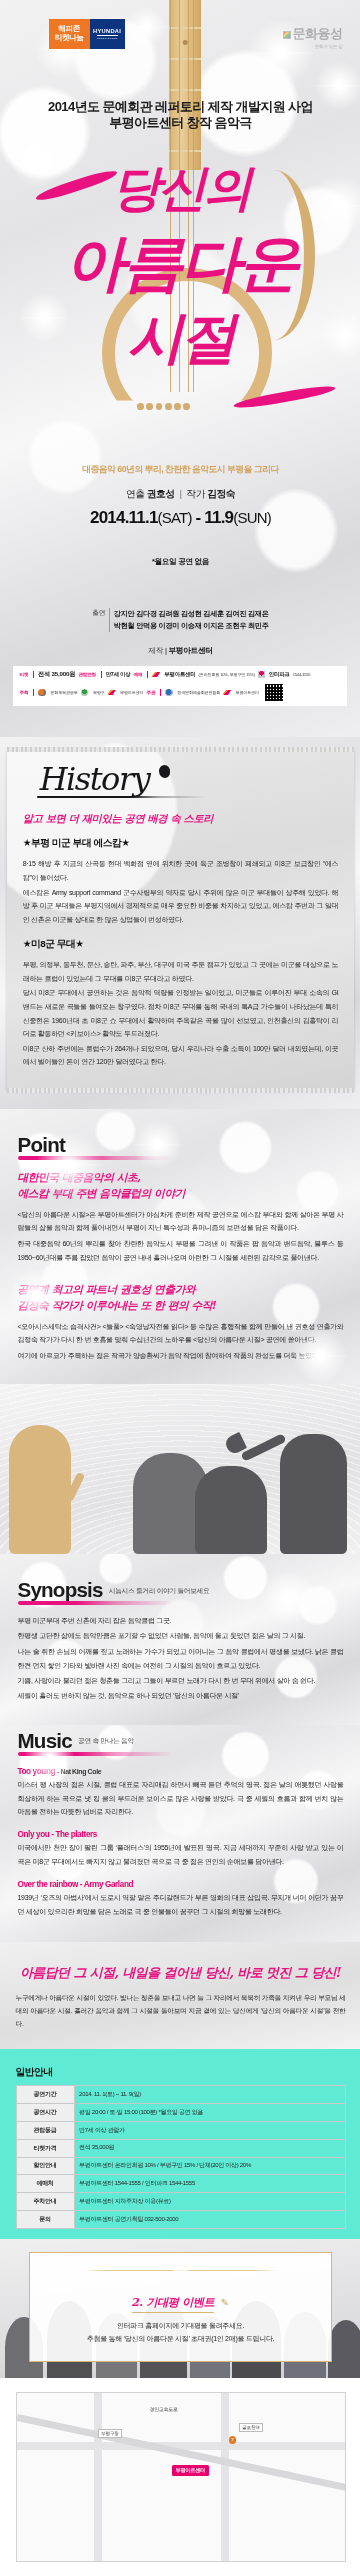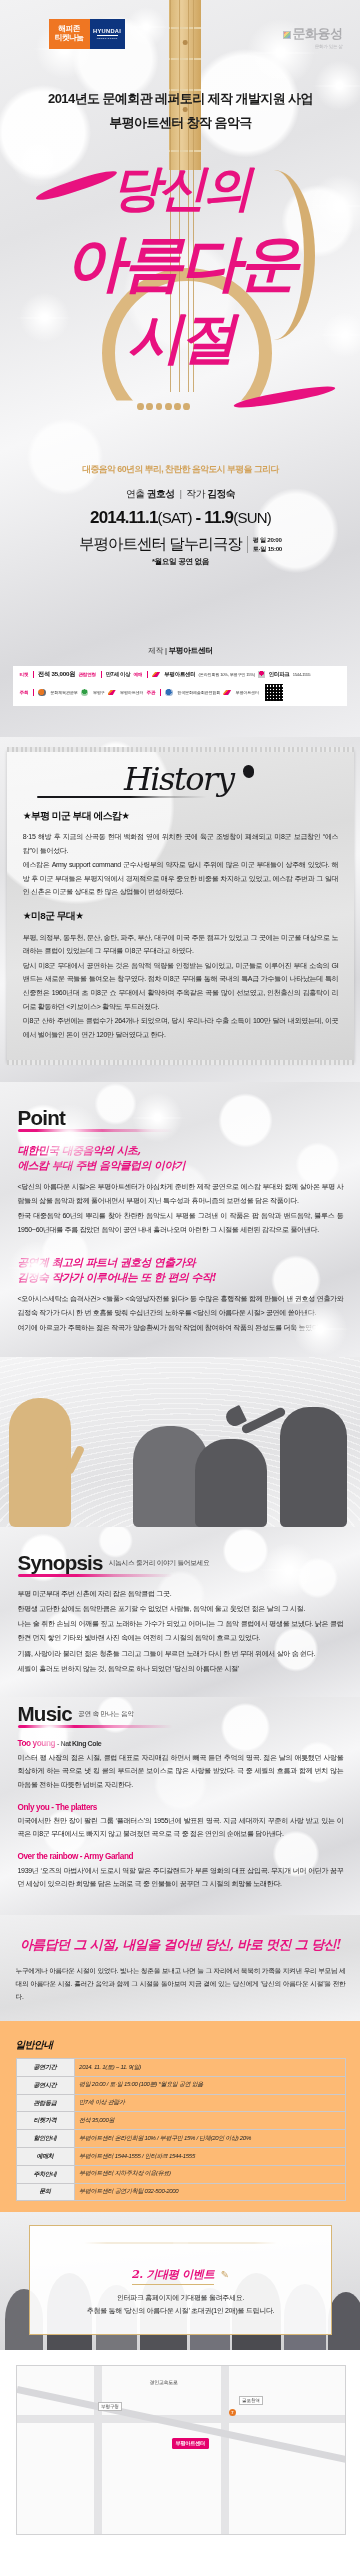--- a/index.html
+++ b/index.html
@@ -71,21 +71,21 @@
   .guitar-body { position:absolute; left:102px; top:268px; width:170px; height:170px; z-index:1;
                  border:13.4px solid #dcb87f; border-radius:50%;
                  clip-path:inset(0 0 22% 0); }
   .guitar-sweep { position:absolute; right:46px; top:170px; width:82px; height:170px; z-index:1;
                   border-right:11.3px solid #d5ae71; border-radius:0 60% 60% 0; }
 
   .title-sub1, .title-sub2 {
     position:absolute; left:0; width:100%; text-align:center; z-index:7;
     color:#1b1b1b; font-weight:bold; font-size:13px; letter-spacing:-0.6px;
   }
-  .title-sub1 { top:90px; }
+  .title-sub1 { top:98px; }
   .title-sub2 { top:114px; }
 
   .calligraphy { position:absolute; left:0; width:100%; text-align:center; z-index:8;
                  color:#e8117f; font-family:"DejaVu Serif",serif; font-weight:bold;
                  font-style:italic; letter-spacing:-3.1px; line-height:1; }
   .cal1 { top:164px; font-size:49px; }
   .cal2 { top:232px; font-size:61px; }
   .cal3 { top:309px; font-size:56px; }
   .brush-swipe { position:absolute; left:34px; top:180px; width:85px; height:11.3px; z-index:8;
                  background:#e8117f; border-radius:50%/60%; transform:rotate(-18deg); }
@@ -153,21 +153,21 @@
     position:relative;
   }
   .paper::before, .paper::after {
     content:""; position:absolute; left:0; width:100%; height:5.2px;
     background:repeating-linear-gradient(90deg,#cfcfcf 0 2.1px,#e8e8e8 2.1px 4.6px);
   }
   .paper::before { top:-3.1px; }
   .paper::after { bottom:-3.1px; }
   .script-title {
     font-family:"DejaVu Serif",serif; font-style:italic; font-size:32px;
-    color:#17171a; letter-spacing:-1.5px; margin-left:17px; line-height:1;text-align:center;
+    color:#17171a; letter-spacing:-1.5px; margin-left:17px; line-height:1;
   }
   .ink-blot { display:inline-block; width:11.3px; height:13px; border-radius:50% 50% 45% 55%;
               background:#18181b; margin-left:9.3px; vertical-align:11.3px; }
   .script-underline { height:2.6px; width:170px; margin:1px 0 0 14.4px; border-radius:2.1px;
       background:linear-gradient(to right,#18181b 0 55%,rgba(24,24,27,.35) 72%,rgba(24,24,27,0) 100%); }
   .hand-pink { color:#e8117f; font-family:"DejaVu Serif",serif; font-style:italic;
                font-size:10.3px; font-weight:bold; letter-spacing:-0.4px; margin:13.4px 0 11.3px; }
   .star-head { font-size:9.8px; font-weight:bold; color:#111; letter-spacing:-0.5px; margin:11.3px 0 7.2px; }
   .body-ko { font-size:7px; line-height:1.95; color:#1a1a1a; letter-spacing:-0.3px; text-align:justify; }
   .body-ko p + p { margin-top:1px; }
@@ -220,21 +220,21 @@
 
   
   .quote-band { position:relative; padding:21.6px 15.5px 18.5px;
     background:linear-gradient(170deg,#f0f0f1,#dededf 55%,#f3f3f4); text-align:center; }
   .quote-hand { color:#e8117f; font-family:"DejaVu Serif",serif; font-style:italic; font-weight:bold;
                 font-size:13px; letter-spacing:-0.6px; }
   .quote-body { font-size:6.7px; line-height:1.95; color:#1a1a1a; letter-spacing:-0.3px;
                 margin-top:9.3px; text-align:justify; }
 
   
-  .info-sec { padding:17.5px 15.5px 10.3px; background:#fdba74;font-style:italic; }
+  .info-sec { padding:17.5px 15.5px 10.3px; background:#5eead4; }
   .info-h { font-size:9.8px; font-weight:bold; color:#111; letter-spacing:-0.5px; margin-bottom:6.2px; }
   table.info { width:100%; border-collapse:collapse; font-size:6px; letter-spacing:-0.3px; }
   table.info th, table.info td { border:0.5px solid #c9c9cc; padding:3.6px 4.6px; vertical-align:middle; }
   table.info th { background:#efefef; font-weight:bold; color:#222; width:58px; text-align:center; }
   table.info td { color:#262626; line-height:1.6; }
 
   
   .event-sec { position:relative; padding:13.4px 0 15.5px;
     background:linear-gradient(175deg,#efeff0,#dcdcde 70%,#cfcfd1); overflow:hidden; }
   .event-h { font-size:9.8px; font-weight:bold; color:#111; letter-spacing:-0.5px; margin:0 15.5px 7.2px; }
@@ -342,30 +342,30 @@
       <span class="sep">|</span>
       <span>작가</span>
       <b>김정숙</b>
     </div>
 
     <div class="date-line">
       <span>2014.11.1</span><em>(SAT)</em>
       - <span>11.9</span><em>(SUN)</em>
     </div>
 
-    <div class="venue-row">
-      <div class="venue-name">부평아트센터 달누리극장</div>
-      <div class="venue-div"></div>
-      <div class="venue-times">
-        <div>평 일 20:00</div>
-        <div>토·일 15:00</div>
-      </div>
-    </div>
     <div class="nomon">*월요일 공연 없음</div>
 
+    <div class="cast-block">
+      <div class="cast-label">출연</div>
+      <div class="cast-bar"></div>
+      <div class="cast-names">
+        <div>강지안 김다경 김려원 김성현 김세훈 김여진 김재은</div>
+        <div>박현철 안덕용 이경미 이승재 이지은 조현우 최민주</div>
+      </div>
+    </div>
 
     <div class="prod-line">
       <span class="pl">제작</span>
       <span class="sep">|</span>
       <b>부평아트센터</b>
     </div>
 
     <div class="sponsor-strip">
       <div class="sp-row">
         <span class="sp-tag">티켓</span>
@@ -407,20 +407,21 @@
     <div class="spark" style="left:20.6px;  top:10.3px;  width:62px; height:62px;"></div>
     <div class="spark" style="left:155px; top:5.2px;  width:52px; height:52px;"></div>
     <div class="spark" style="left:268px; top:13.4px;  width:57px; height:57px;"></div>
 
     <div class="paper">
       <div class="script-title">
         <span>History</span><span class="ink-blot"></span>
       </div>
       <div class="script-underline"></div>
 
+      <div class="hand-pink">알고 보면 더 재미있는 공연 배경 속 스토리</div>
 
       <div class="star-head">★부평 미군 부대 에스캄★</div>
       <div class="body-ko">
         <p>8·15 해방 후 지금의 산곡동 현대 백화점 옆에 위치한 곳에 육군 조병창이 폐쇄되고 미8군 보급창인 “에스캄”이 들어섰다.</p>
         <p>에스캄은 Army support command 군수사령부의 약자로 당시 주위에 많은 미군 부대들이 상주해 있었다. 해방 후 미군 부대들은 부평지역에서 경제적으로 매우 중요한 비중을 차지하고 있었고, 에스캄 주변과 그 일대인 신촌은 미군을 상대로 한 많은 상업들이 번성하였다.</p>
       </div>
 
       <div class="star-head">★미8군 무대★</div>
       <div class="body-ko">
         <p>부평, 의정부, 동두천, 문산, 송탄, 파주, 부산, 대구에 미국 주둔 캠프가 있었고 그 곳에는 미군을 대상으로 노래하는 클럽이 있었는데 그 무대를 미8군 무대라고 하였다.</p>

